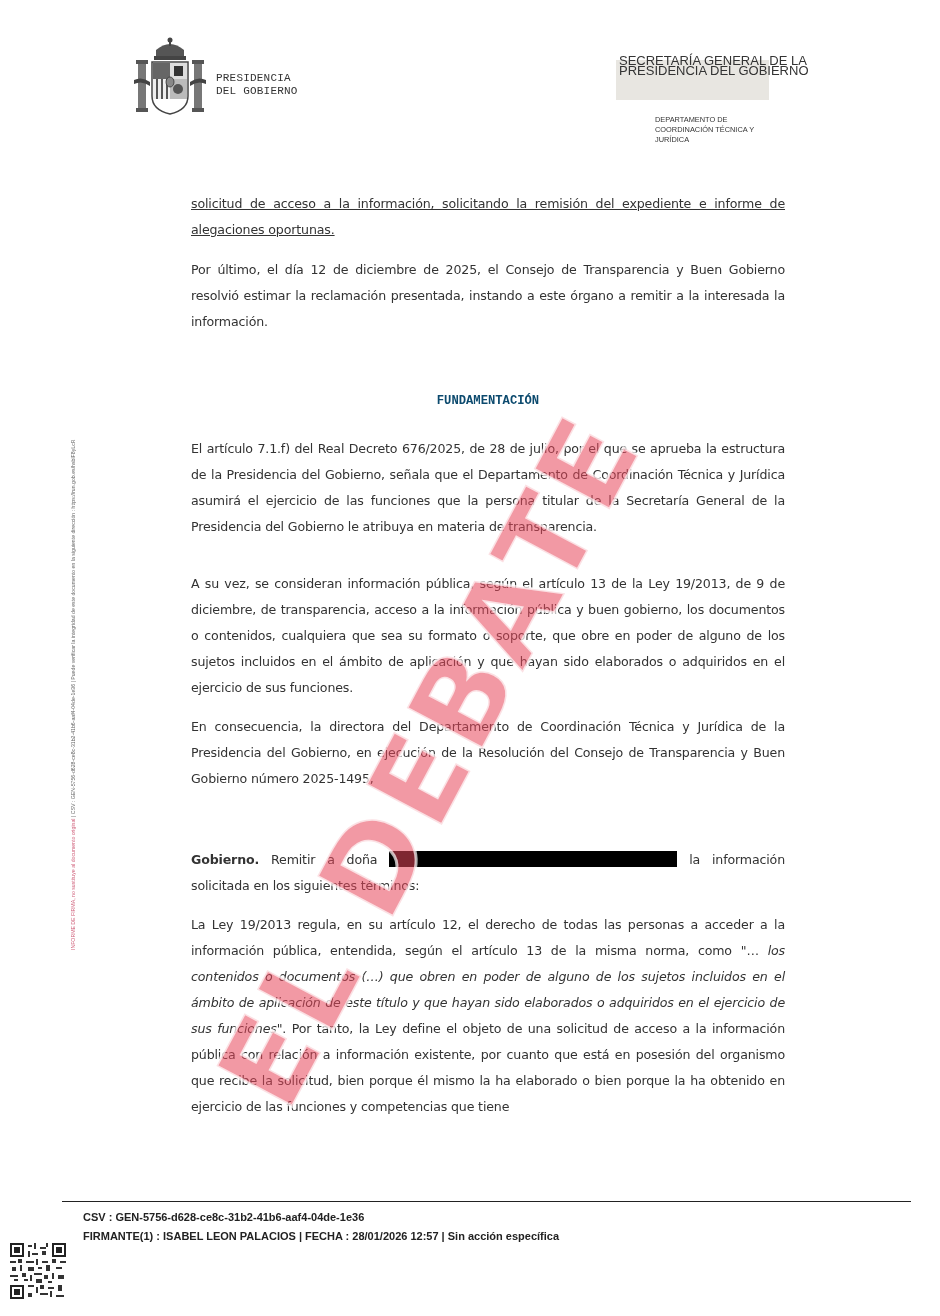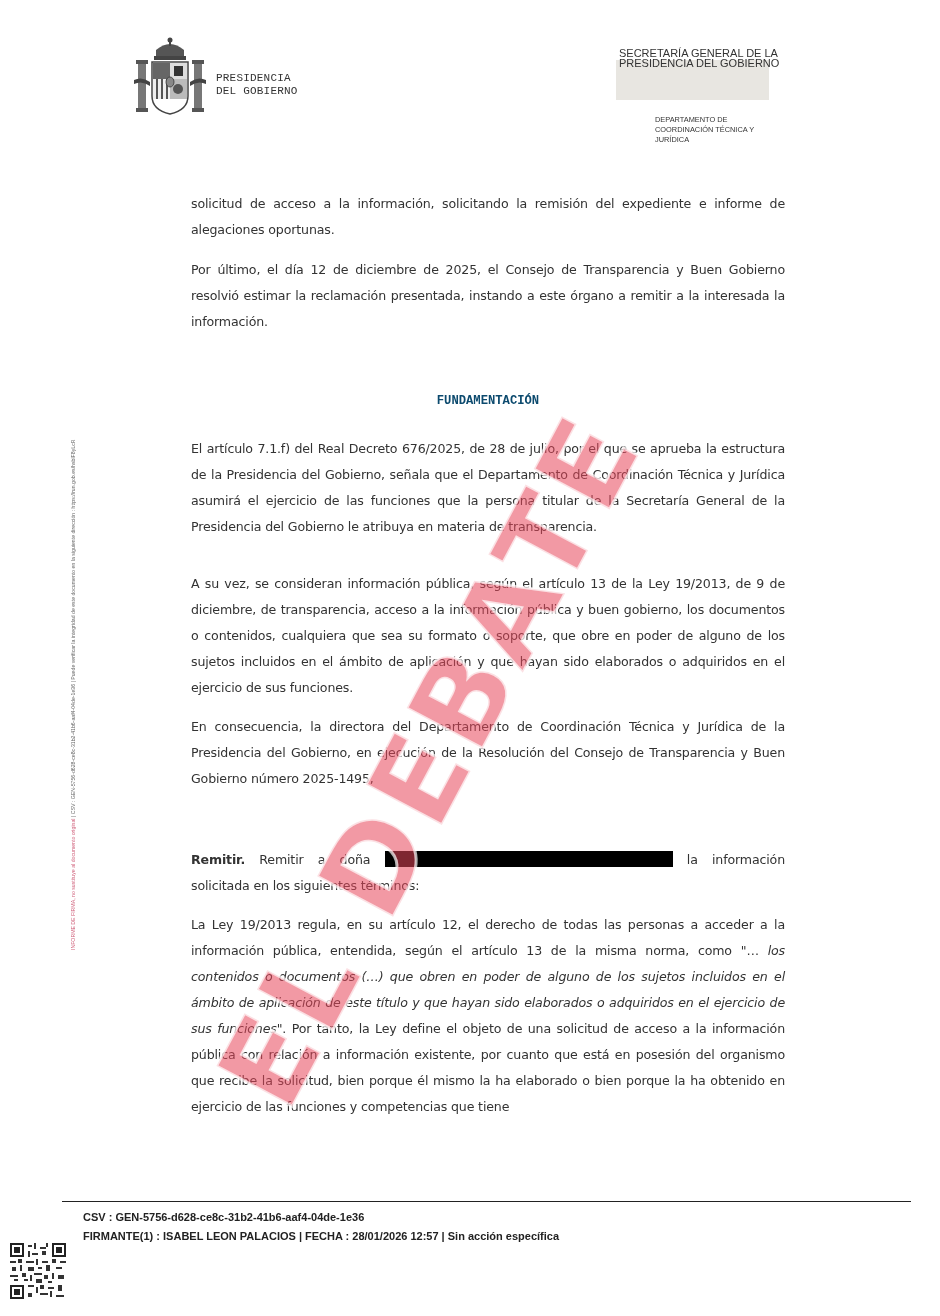--- a/index.html
+++ b/index.html
@@ -5,21 +5,21 @@
     html, body { margin: 0; padding: 0; background: #ffffff; }
     body { width: 940px; height: 1316px; position: relative; overflow: hidden;
            font-family: "DejaVu Sans", sans-serif; color: #2b2b2b; }
     .page { position: absolute; left: 0; top: 0; width: 940px; height: 1316px; background: #fff; }
 
     
     .crest { position: absolute; left: 134px; top: 36px; width: 72px; height: 80px; }
     .pres-label { position: absolute; left: 216px; top: 72px; font-size: 11px; line-height: 13px;
                   color: #333; letter-spacing: 0.2px; font-family: Liberation Mono, monospace; }
     .sec-box { position: absolute; left: 616px; top: 60px; width: 153px; height: 40px; background: #e8e6e1; }
-    .sec-label { position: absolute; left: 619px; top: 48px; font-size: 11px; line-height: 10px;
+    .sec-label { position: absolute; left: 619px; top: 56px; font-size: 13px; line-height: 10px;
                  color: #333; font-family: "Liberation Sans", sans-serif; }
     .dept-label { position: absolute; left: 619px; top: 115px; font-size: 7.4px; line-height: 10px;
                   color: #333; font-family: "Liberation Sans", sans-serif; margin-left: 36px; }
 
     
     .side-text { position: absolute; left: 70px; top: 950px; transform-origin: 0 0; transform: rotate(-90deg);
                  white-space: nowrap; font-size: 5.2px; color: #666; font-family: "Liberation Sans", sans-serif; }
     .side-text .red { color: #d0607a; }
 
     
@@ -88,21 +88,21 @@
     <div>PRESIDENCIA DEL GOBIERNO</div>
   </div>
   <div class="dept-label">
     <div>DEPARTAMENTO DE</div>
     <div>COORDINACIÓN TÉCNICA Y</div>
     <div>JURÍDICA</div>
   </div>
 
   <div class="side-text"><span class="red">INFORME DE FIRMA, no sustituye al documento original</span><span> | CSV : GEN-5756-d628-ce8c-31b2-41b6-aaf4-04de-1e36 | Puede verificar la integridad de este documento en la siguiente dirección : https://run.gob.es/hsblF8yLcR</span></div>
 
-  <div class="body-text" style="top:191px;">
+  <div class="body-text" style="top:191px;text-decoration:underline;">
     <p class="para">solicitud de acceso a la información, solicitando la remisión del expediente e informe de alegaciones oportunas.</p>
   </div>
   <div class="body-text" style="top:257px;">
     <p class="para">Por último, el día 12 de diciembre de 2025, el Consejo de Transparencia y Buen Gobierno resolvió estimar la reclamación presentada, instando a este órgano a remitir a la interesada la información.</p>
   </div>
 
   <div class="heading" style="top:394px;">FUNDAMENTACIÓN</div>
 
   <div class="body-text" style="top:436px;">
     <p class="para">El artículo 7.1.f) del Real Decreto 676/2025, de 28 de julio, por el que se aprueba la estructura de la Presidencia del Gobierno, señala que el Departamento de Coordinación Técnica y Jurídica asumirá el ejercicio de las funciones que la persona titular de la Secretaría General de la Presidencia del Gobierno le atribuya en materia de transparencia.</p>
@@ -110,21 +110,21 @@
   <div class="body-text" style="top:571px;">
     <p class="para">A su vez, se consideran información pública, según el artículo 13 de la Ley 19/2013, de 9 de diciembre, de transparencia, acceso a la información pública y buen gobierno, los documentos o contenidos, cualquiera que sea su formato o soporte, que obre en poder de alguno de los sujetos incluidos en el ámbito de aplicación y que hayan sido elaborados o adquiridos en el ejercicio de sus funciones.</p>
   </div>
   <div class="body-text" style="top:714px;">
     <p class="para">En consecuencia, la directora del Departamento de Coordinación Técnica y Jurídica de la Presidencia del Gobierno, en ejecución de la Resolución del Consejo de Transparencia y Buen Gobierno número 2025-1495,</p>
   </div>
 
   <div class="heading" style="top:851px;">RESUELVE</div>
 
   <div class="body-text" style="top:847px;">
-    <p class="para"><span class="bold">Remitir.</span><span> Remitir a doña </span><span class="redaction"></span><span> la información solicitada en los siguientes términos:</span></p>
+    <p class="para"><span class="bold">Gobierno.</span><span> Remitir a doña </span><span class="redaction"></span><span> la información solicitada en los siguientes términos:</span></p>
   </div>
 
   <div class="body-text" style="top:912px;">
     <p class="para"><span>La Ley 19/2013 regula, en su artículo 12, el derecho de todas las personas a acceder a la información pública, entendida, según el artículo 13 de la misma norma, como "… </span><span class="italic">los contenidos o documentos (…) que obren en poder de alguno de los sujetos incluidos en el ámbito de aplicación de este título y que hayan sido elaborados o adquiridos en el ejercicio de sus funciones</span><span>". Por tanto, la Ley define el objeto de una solicitud de acceso a la información pública con relación a información existente, por cuanto que está en posesión del organismo que recibe la solicitud, bien porque él mismo la ha elaborado o bien porque la ha obtenido en ejercicio de las funciones y competencias que tiene</span></p>
   </div>
 
   <div class="watermark">EL DEBATE</div>
 
   <div class="footer-rule"></div>
   <div class="footer-lines">

